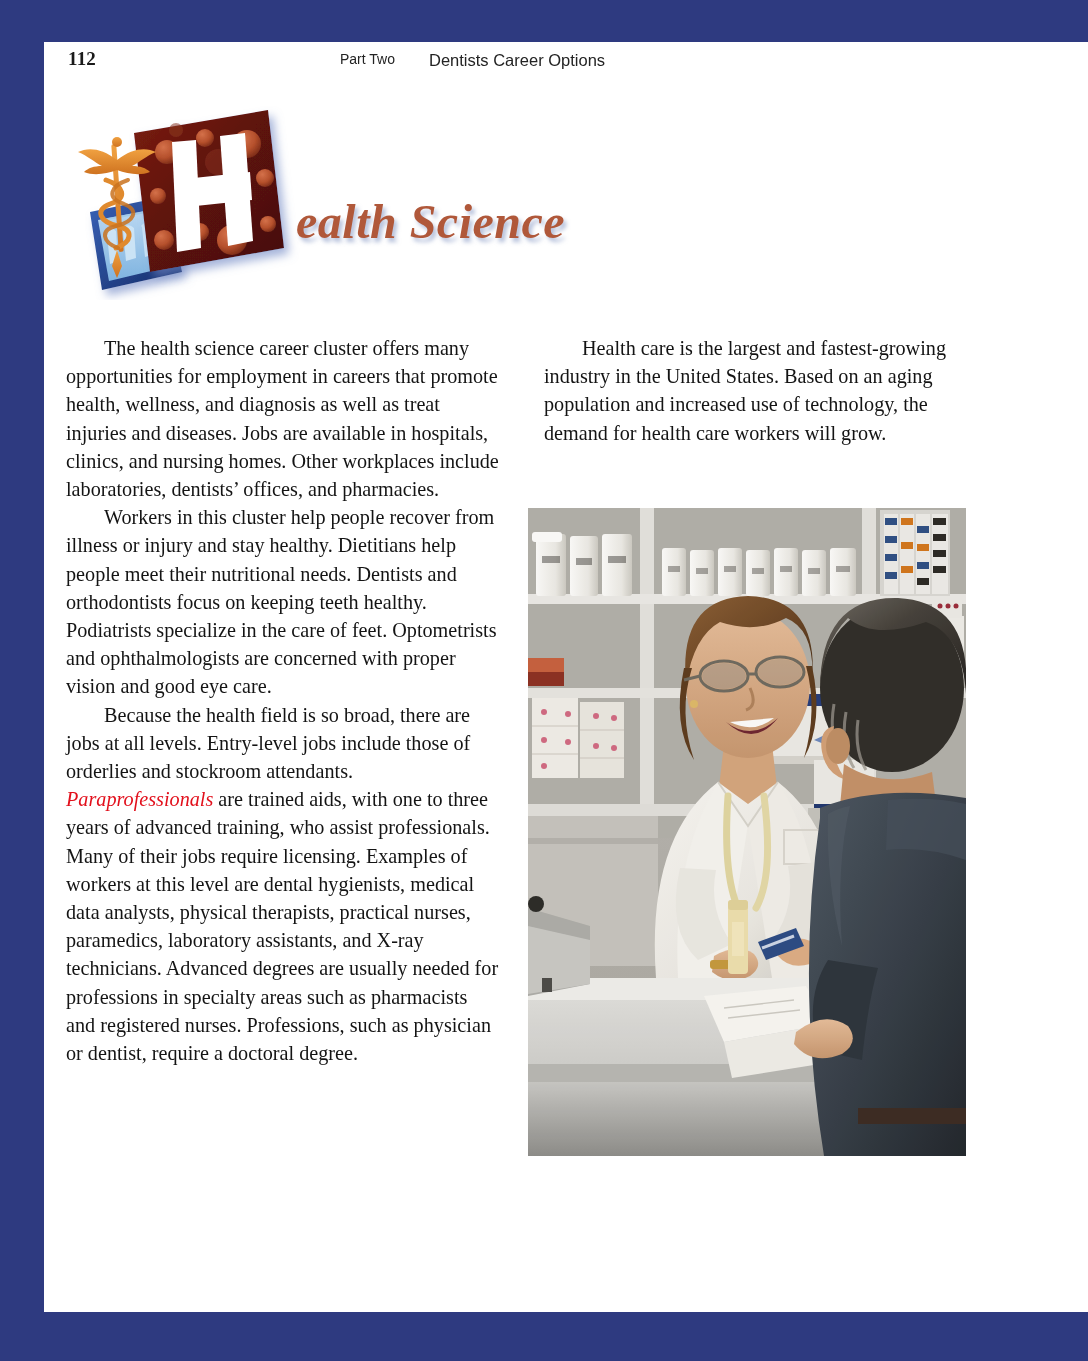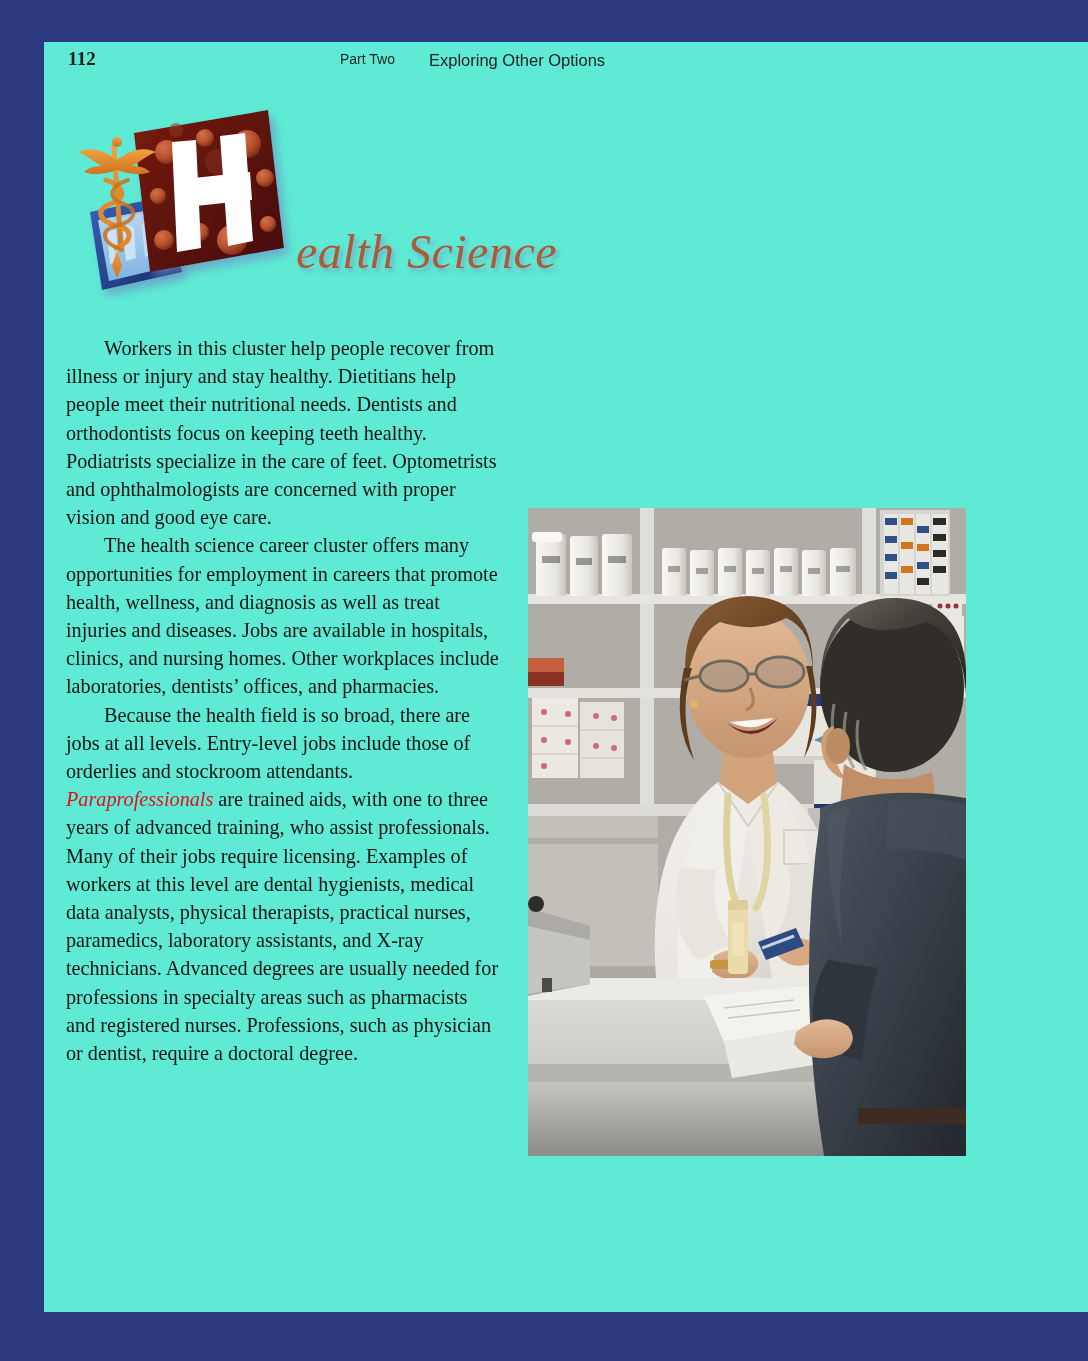--- a/index.html
+++ b/index.html
@@ -9,21 +9,21 @@
     background:#2e3a80;
     font-family:"Liberation Serif", serif;
     overflow:hidden;
     position:relative;
   }
   
   #page-sheet{
     position:absolute;
     left:44px; top:42px;
     width:1044px; height:1270px;
-    background:#5eead4;
+    background:#ffffff;
   }
   
   #running-head{
     position:absolute; left:0; top:0; width:1044px; height:44px;
   }
   #folio{
     position:absolute; left:24px; top:6px;
     font-family:"Liberation Serif", serif;
     font-weight:bold; font-size:19px; color:#1a1a1a;
     letter-spacing:.2px;
@@ -43,27 +43,26 @@
   #cluster-logo{
     position:absolute; left:28px; top:58px;
     width:490px; height:200px;
   }
   #logo-art{
     position:absolute; left:0; top:0; width:260px; height:200px;
   }
   #logo-wordmark{
     position:absolute; left:224px; top:94px;
     font-family:"Liberation Serif", serif;
-    font-style:italic; font-weight:normal;
+    font-style:italic; font-weight:bold;
     font-size:48px;
     color:#b0583a;
     letter-spacing:.5px;
     text-shadow:3px 4px 4px rgba(120,140,190,.55);
     white-space:nowrap;
-    margin-top:30px;
   }
 
   
   #body-columns{
     position:absolute; left:22px; top:292px;
     width:1000px; height:920px;
   }
   .column{
     position:absolute; top:0;
     font-family:"Liberation Serif", serif;
@@ -95,21 +94,21 @@
   #pharmacy-photo svg{display:block;}
 </style>
 </head>
 <body>
 
 <div id="page-sheet">
 
   <div id="running-head">
     <div id="folio">112</div>
     <div id="head-part">Part Two</div>
-    <div id="head-title">Exploring Other Options</div>
+    <div id="head-title">Dentists Career Options</div>
   </div>
 
   <div id="cluster-logo">
 
     <div id="logo-art">
       <svg width="260" height="200" viewBox="0 0 260 200">
         <defs>
           <linearGradient id="gBlock" x1="0" y1="0" x2="1" y2="1">
             <stop offset="0%" stop-color="#7a1d12"></stop>
             <stop offset="45%" stop-color="#5e120f"></stop>
@@ -189,25 +188,28 @@
         </g>
       </svg>
     </div>
 
     <div id="logo-wordmark">ealth Science</div>
   </div>
 
   <div id="body-columns">
 
     <div class="column" id="column-left">
+      <p class="body-paragraph">The health science career cluster offers many opportunities for employment in careers that promote health, wellness, and diagnosis as well as treat injuries and diseases. Jobs are available in hospitals, clinics, and nursing homes. Other workplaces include laboratories, dentists’ offices, and pharmacies.</p>
       <p class="body-paragraph">Workers in this cluster help people recover from illness or injury and stay healthy. Dietitians help people meet their nutritional needs. Dentists and orthodontists focus on keeping teeth healthy. Podiatrists specialize in the care of feet. Optometrists and ophthalmologists are concerned with proper vision and good eye care.</p>
-      <p class="body-paragraph">The health science career cluster offers many opportunities for employment in careers that promote health, wellness, and diagnosis as well as treat injuries and diseases. Jobs are available in hospitals, clinics, and nursing homes. Other workplaces include laboratories, dentists’ offices, and pharmacies.</p>
       <p class="body-paragraph"><span>Because the health field is so broad, there are jobs at all levels. Entry-level jobs include those of orderlies and stockroom attendants. </span><span class="key-term">Paraprofessionals</span><span> are trained aids, with one to three years of advanced training, who assist professionals. Many of their jobs require licensing. Examples of workers at this level are dental hygienists, medical data analysts, physical therapists, practical nurses, paramedics, laboratory assistants, and X-ray technicians. Advanced degrees are usually needed for professions in specialty areas such as pharmacists and registered nurses. Professions, such as physician or dentist, require a doctoral degree.</span></p>
     </div>
 
+    <div class="column" id="column-right">
+      <p class="body-paragraph">Health care is the largest and fastest-growing industry in the United States. Based on an aging population and increased use of technology, the demand for health care workers will grow.</p>
+    </div>
 
   </div>
 
   <div id="pharmacy-photo">
     <svg width="438" height="648" viewBox="0 0 438 648">
       <defs>
         <linearGradient id="wallG" x1="0" y1="0" x2="0" y2="1">
           <stop offset="0%" stop-color="#c2c0bb"></stop>
           <stop offset="100%" stop-color="#a8a6a1"></stop>
         </linearGradient>

